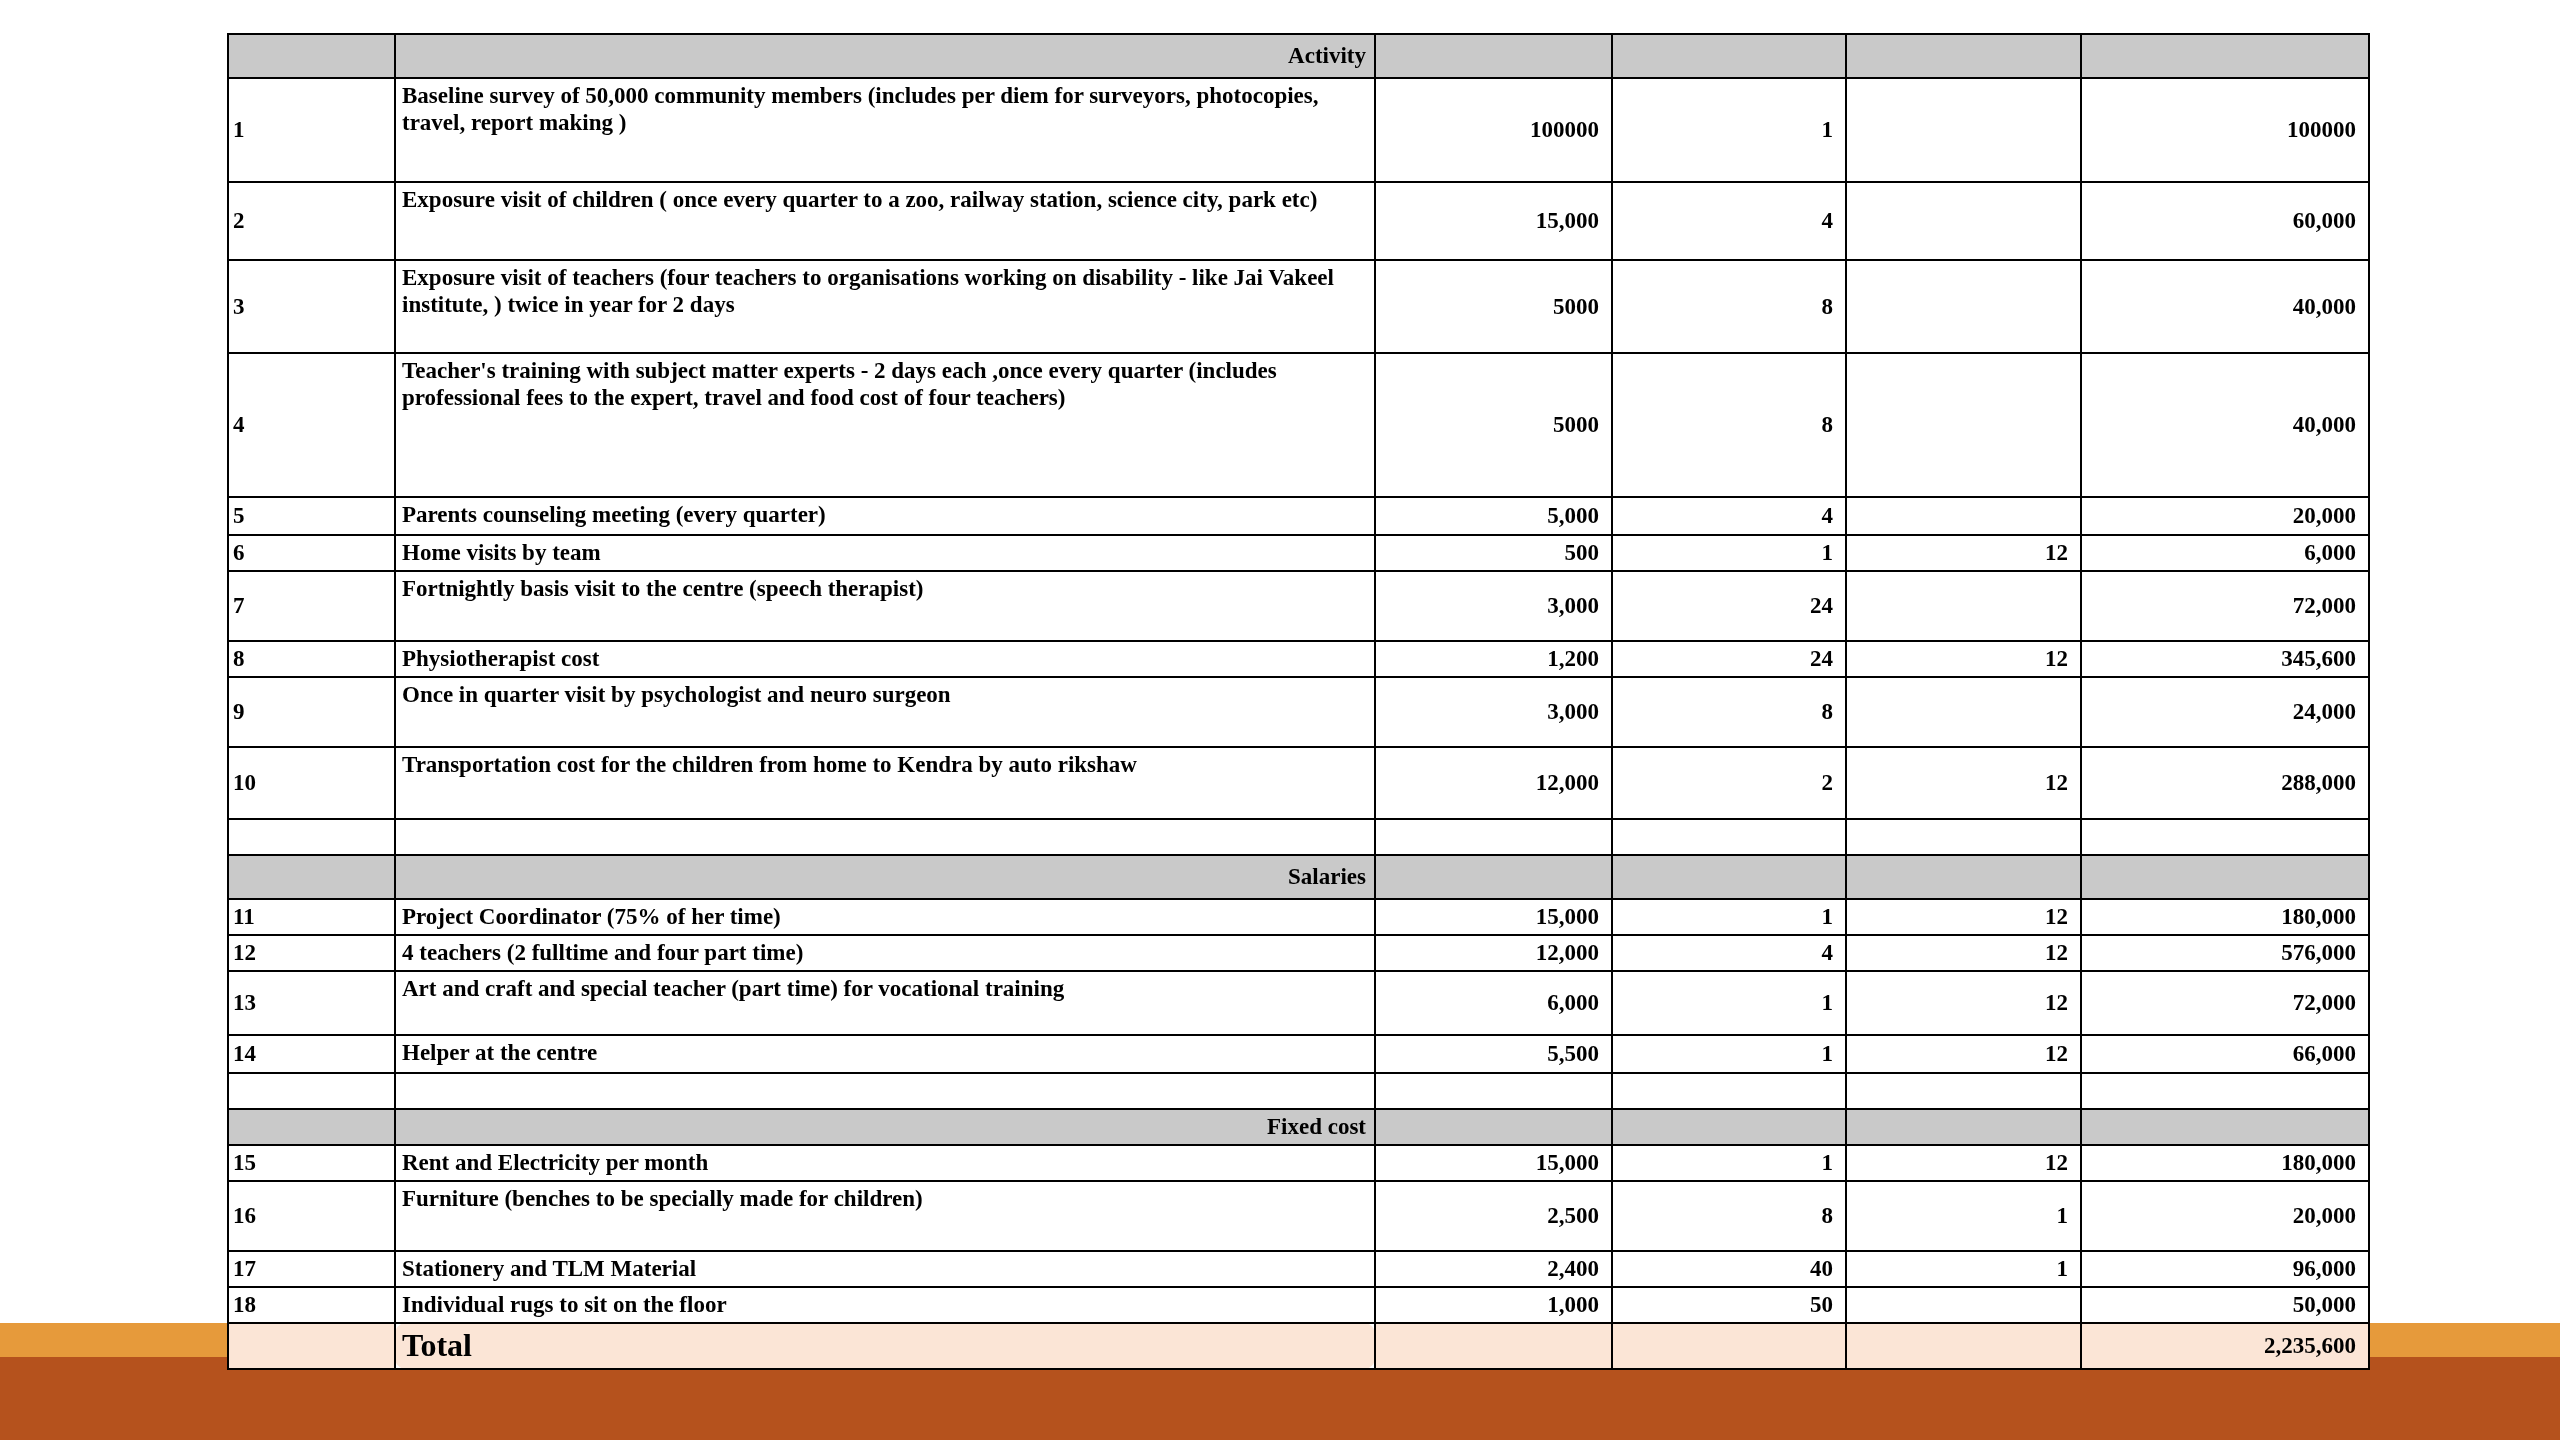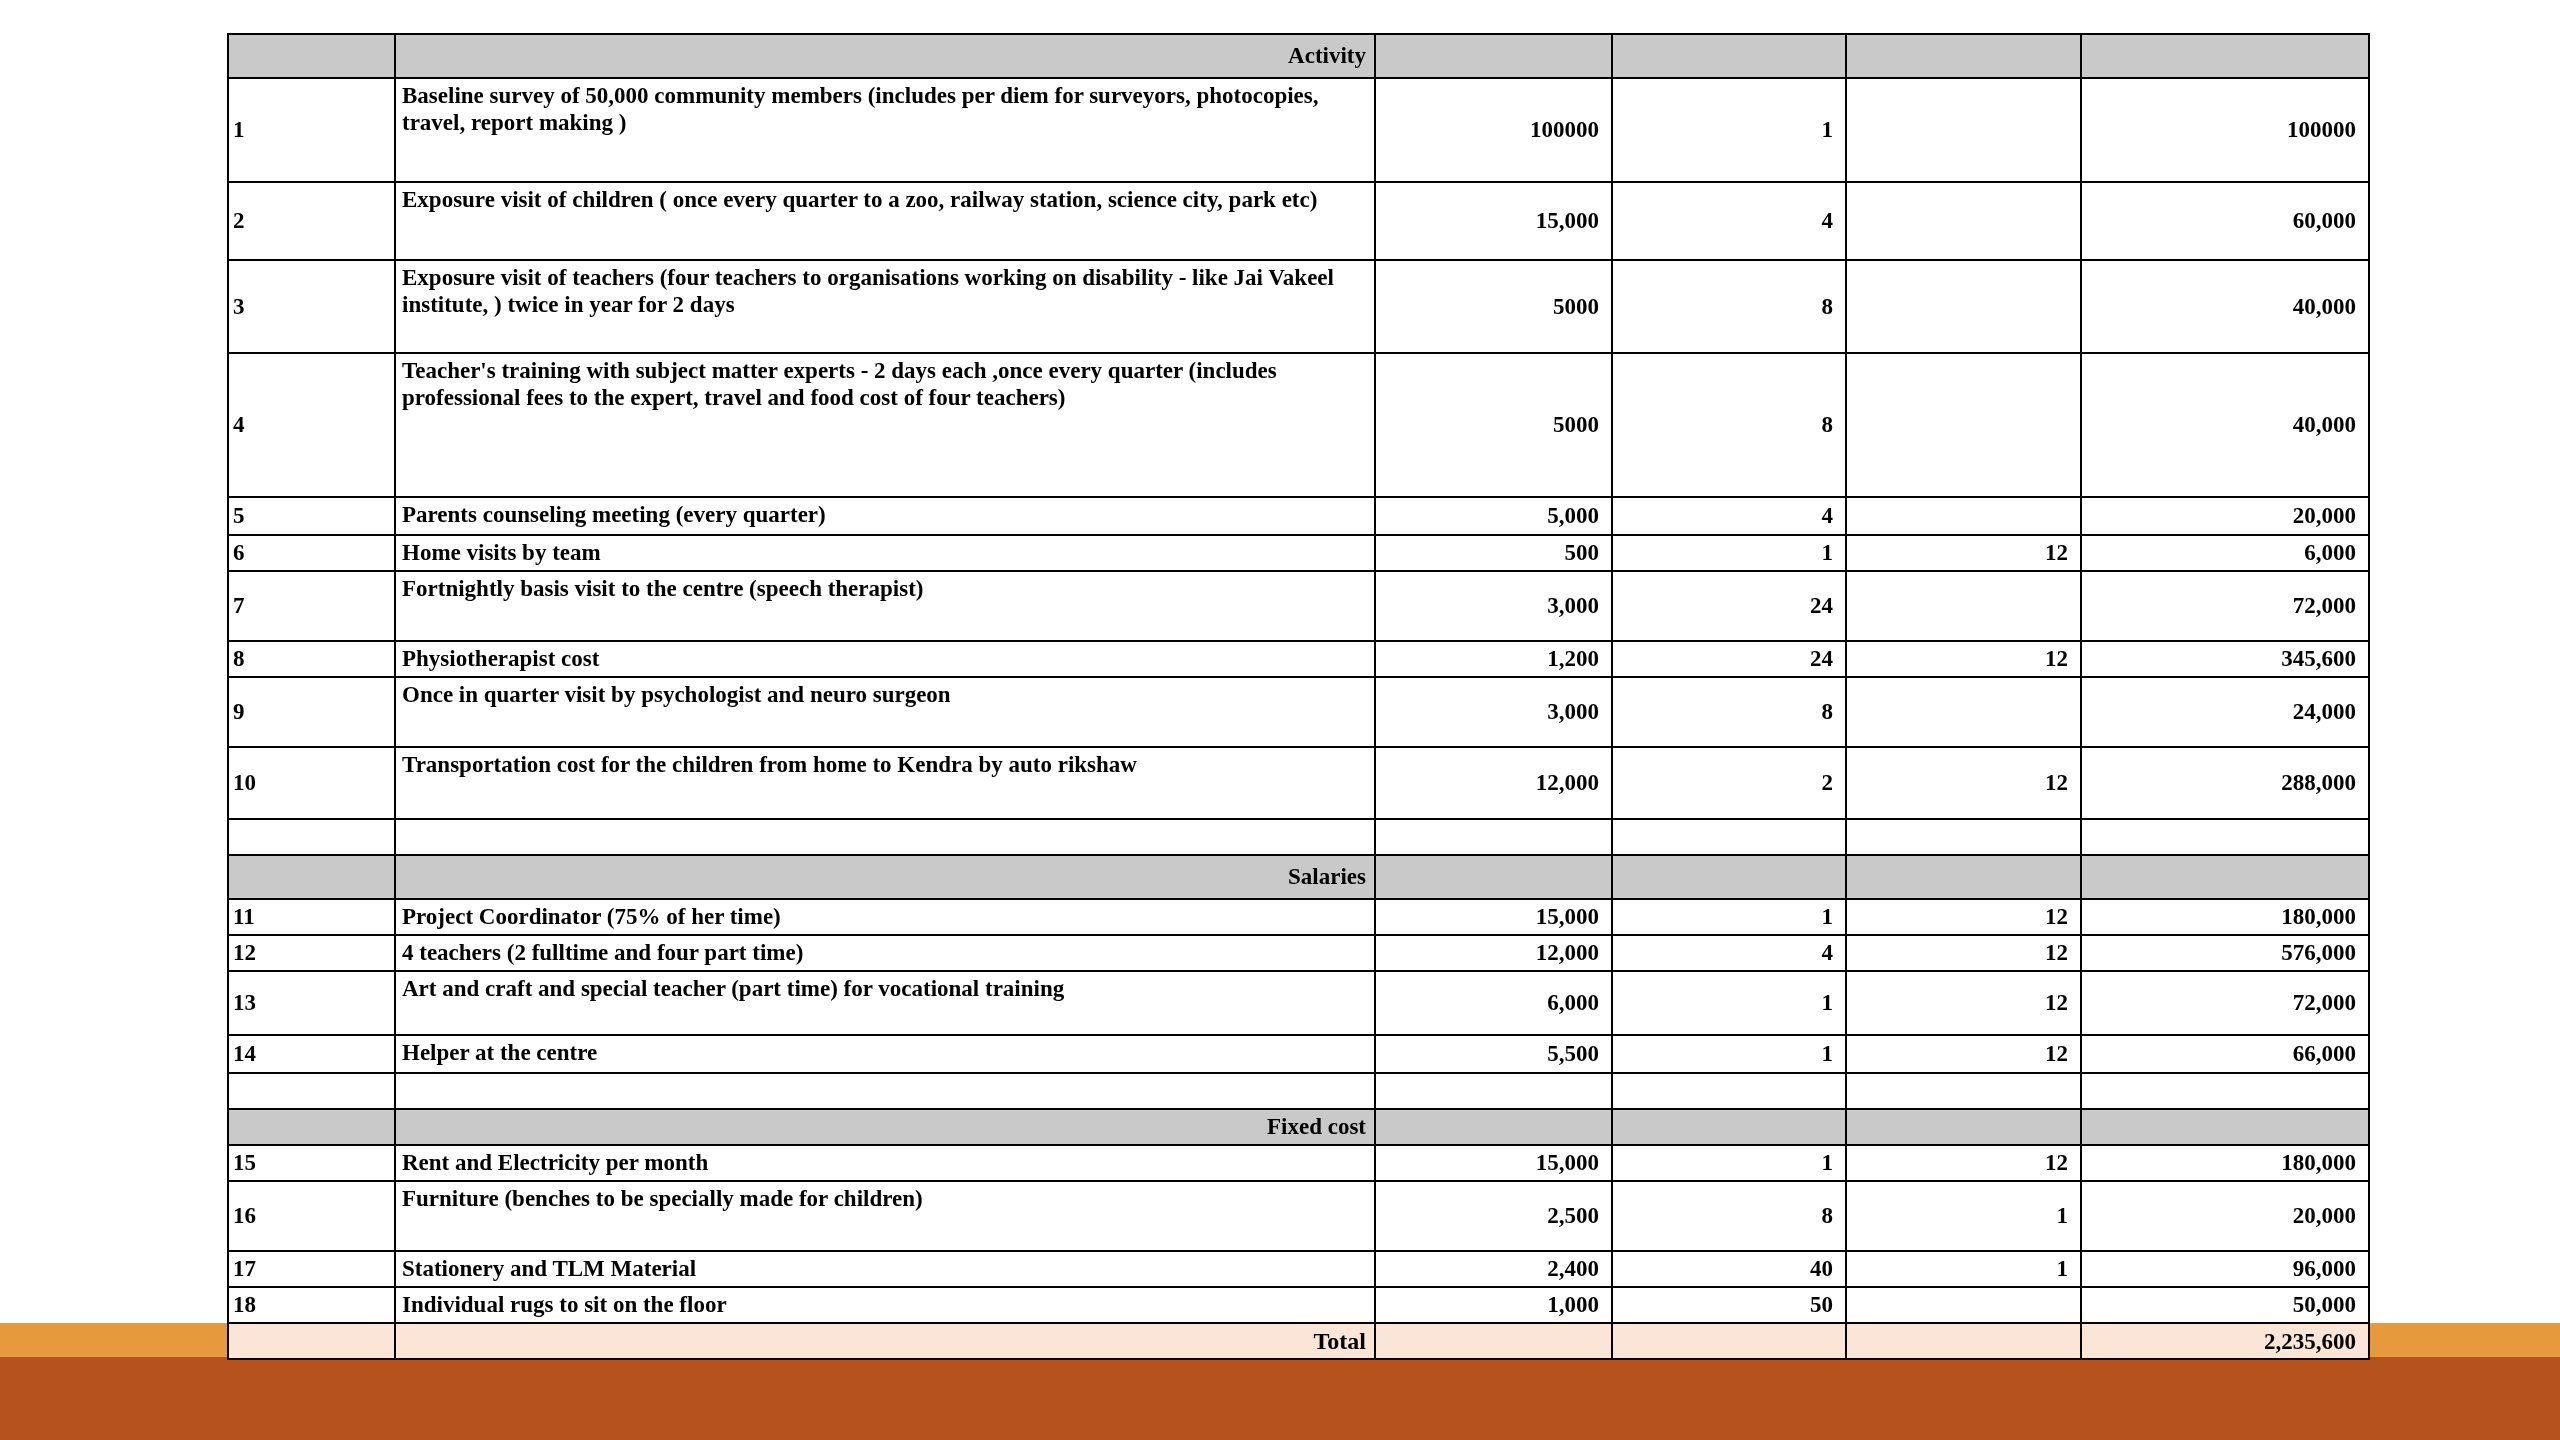--- a/index.html
+++ b/index.html
@@ -73,23 +73,24 @@
     background:var(--header-bg);
     text-align:right;
   }
   tr.row-header .c-activity, tr.row-section .c-activity{
     vertical-align:middle;
   }
   tr.row-total td{
     background:var(--total-bg);
   }
   tr.row-total .c-activity{
-    text-align:right;
+    text-align:left;
     vertical-align:middle;
-    font-size:24px;
+    font-size:32px;
+    border-radius:11px;
   }
 </style>
 </head>
 <body>
 
 <div class="slide">
   <div class="footer-strip"></div>
   <div class="footer-band"></div>
 
   <table class="budget">

